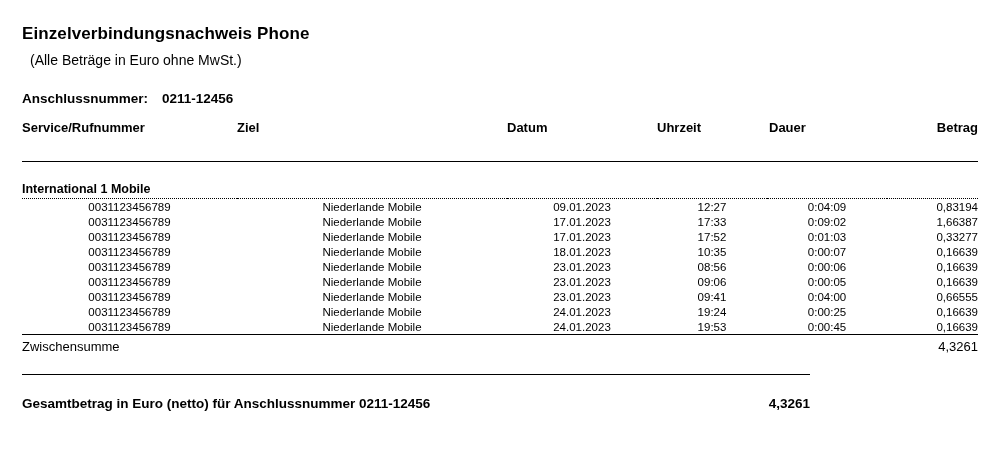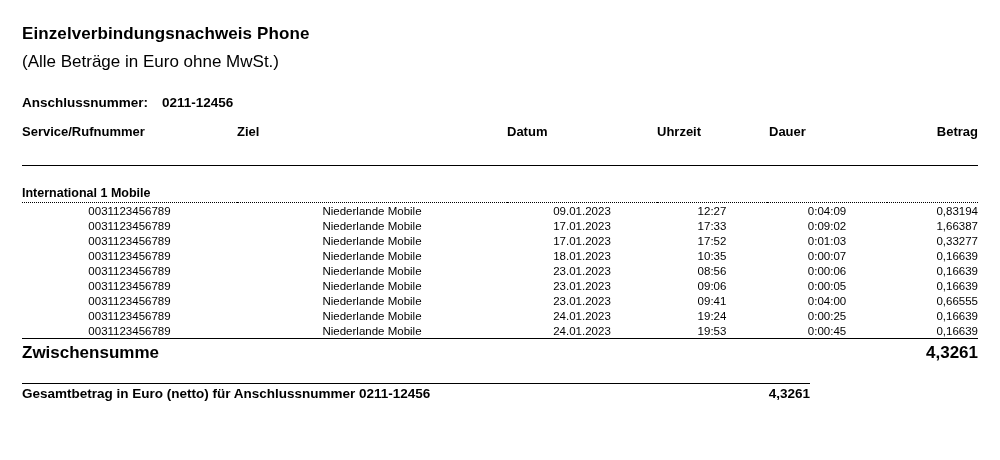--- a/index.html
+++ b/index.html
@@ -21,23 +21,23 @@
     box-sizing: border-box;
     padding: 18px 22px 0 22px;
   }
   .doc-title {
     font-size: 17px;
     font-weight: bold;
     letter-spacing: 0.1px;
     margin: 6px 0 0 0;
   }
   .doc-subtitle {
-    font-size: 17px;
+    font-size: 14px;
     font-weight: normal;
-    margin: 8px 0 0 0;
+    margin: 8px 0 0 8px;
   }
   .account-line {
     font-size: 13.5px;
     font-weight: bold;
     margin: 23px 0 0 0;
   }
   .account-line .acct-label { font-weight: bold; }
   .account-line .acct-value { font-weight: bold; margin-left: 14px; }
 
   table.tbl {
@@ -78,30 +78,30 @@
     font-size: 11.5px;
     padding: 1.5px 0 1.5px 0;
     vertical-align: top;
     white-space: nowrap;
     text-align: center;
   }
   td.cell.r { text-align: right; }
 
   tr.subtotal-row td {
     border-top: 1.4px solid #000;
-    font-size: 17px;
-    font-weight: bold;
+    font-size: 13px;
+    font-weight: normal;
     padding: 4px 0 6px 0;
   }
   tr.subtotal-row td.r { text-align: right; }
 
   .total-wrap {
     margin-top: 14px;
     border-top: 1.6px solid #000;
-    padding-top: 2px;
+    padding-top: 21px;
     display: flex;
     justify-content: space-between;
     align-items: center;
     gap: 40px;
   }
   .total-label {
     font-size: 13.5px;
     font-weight: bold;
   }
   .total-value {

